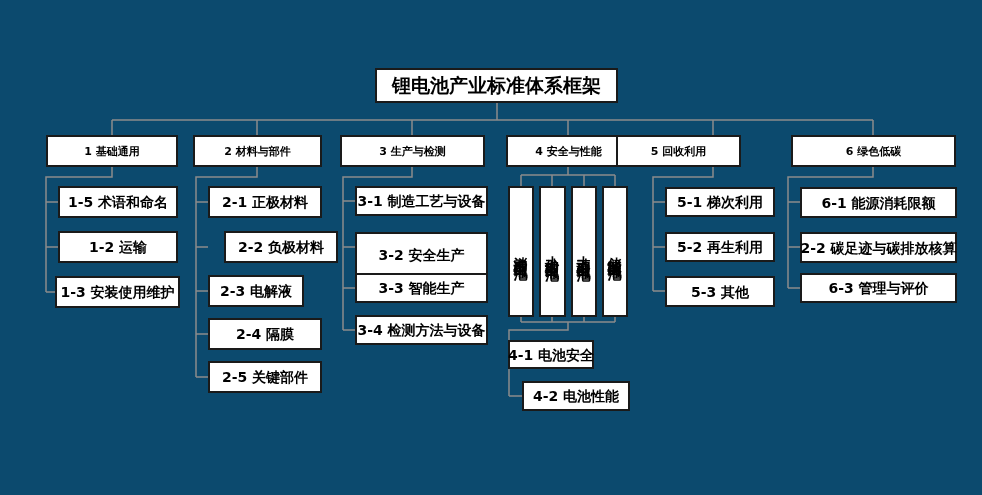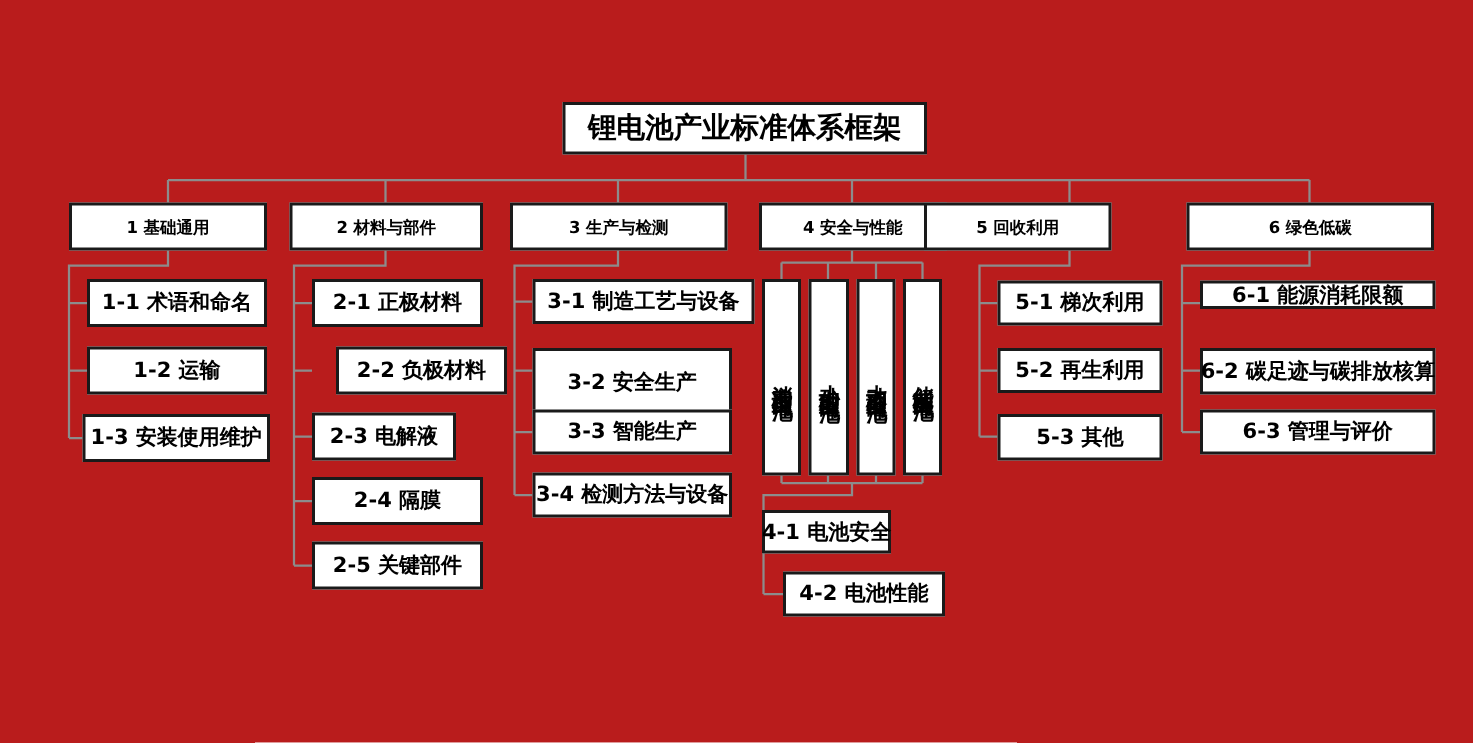--- a/index.html
+++ b/index.html
@@ -5,21 +5,21 @@
   html, body {
     margin: 0;
     padding: 0;
     background: #ffffff;
     font-family: "DejaVu Sans", "Liberation Sans", sans-serif;
   }
   .canvas {
     position: relative;
     width: 982px;
     height: 495px;
-    background: #b91c1c;
+    background: #0c4a6e;
     overflow: hidden;
   }
   .wires {
     position: absolute;
     left: 0;
     top: 0;
     width: 982px;
     height: 495px;
   }
   .node {
@@ -81,44 +81,44 @@
 
   <div class="node title" style="left:375px;top:68px;width:243px;height:35px">锂电池产业标准体系框架</div>
 
   <div class="node header" style="left:46px;top:135px;width:132px;height:32px">1 基础通用</div>
   <div class="node header" style="left:193px;top:135px;width:129px;height:32px">2 材料与部件</div>
   <div class="node header" style="left:340px;top:135px;width:145px;height:32px">3 生产与检测</div>
   <div class="node header" style="left:506px;top:135px;width:125px;height:32px">4 安全与性能</div>
   <div class="node header" style="left:616px;top:135px;width:125px;height:32px">5 回收利用</div>
   <div class="node header" style="left:791px;top:135px;width:165px;height:32px">6 绿色低碳</div>
 
-  <div class="node child" style="left:58px;top:186px;width:120px;height:32px">1-1 术语和命名</div>
+  <div class="node child" style="left:58px;top:186px;width:120px;height:32px">1-5 术语和命名</div>
   <div class="node child" style="left:58px;top:231px;width:120px;height:32px">1-2 运输</div>
   <div class="node child" style="left:55px;top:276px;width:125px;height:32px">1-3 安装使用维护</div>
 
   <div class="node child" style="left:208px;top:186px;width:114px;height:32px">2-1 正极材料</div>
   <div class="node child" style="left:224px;top:231px;width:114px;height:32px">2-2 负极材料</div>
   <div class="node child" style="left:208px;top:275px;width:96px;height:32px">2-3 电解液</div>
   <div class="node child" style="left:208px;top:318px;width:114px;height:32px">2-4 隔膜</div>
   <div class="node child" style="left:208px;top:361px;width:114px;height:32px">2-5 关键部件</div>
 
-  <div class="node child" style="left:355px;top:186px;width:148px;height:30px">3-1 制造工艺与设备</div>
+  <div class="node child" style="left:355px;top:186px;width:133px;height:30px">3-1 制造工艺与设备</div>
   <div class="node child" style="left:355px;top:232px;width:133px;height:46px">3-2 安全生产</div>
   <div class="node child" style="left:355px;top:273px;width:133px;height:30px">3-3 智能生产</div>
   <div class="node child" style="left:355px;top:315px;width:133px;height:30px">3-4 检测方法与设备</div>
 
   <div class="node vcat" style="left:508px;top:186px;width:26px;height:131px">消费型锂电池</div>
   <div class="node vcat" style="left:539px;top:186px;width:27px;height:131px">小动力型锂电池</div>
   <div class="node vcat" style="left:571px;top:186px;width:26px;height:131px">大动力型锂电池</div>
   <div class="node vcat" style="left:602px;top:186px;width:26px;height:131px">储能型锂电池</div>
 
   <div class="node child" style="left:508px;top:340px;width:86px;height:29px">4-1 电池安全</div>
   <div class="node child" style="left:522px;top:381px;width:108px;height:30px">4-2 电池性能</div>
 
   <div class="node child" style="left:665px;top:187px;width:110px;height:30px">5-1 梯次利用</div>
   <div class="node child" style="left:665px;top:232px;width:110px;height:30px">5-2 再生利用</div>
   <div class="node child" style="left:665px;top:276px;width:110px;height:31px">5-3 其他</div>
 
-  <div class="node child" style="left:800px;top:187px;width:157px;height:19px">6-1 能源消耗限额</div>
-  <div class="node child" style="left:800px;top:232px;width:157px;height:31px">6-2 碳足迹与碳排放核算</div>
+  <div class="node child" style="left:800px;top:187px;width:157px;height:31px">6-1 能源消耗限额</div>
+  <div class="node child" style="left:800px;top:232px;width:157px;height:31px">2-2 碳足迹与碳排放核算</div>
   <div class="node child" style="left:800px;top:273px;width:157px;height:30px">6-3 管理与评价</div>
 
 </div>
 
 </body></html>

